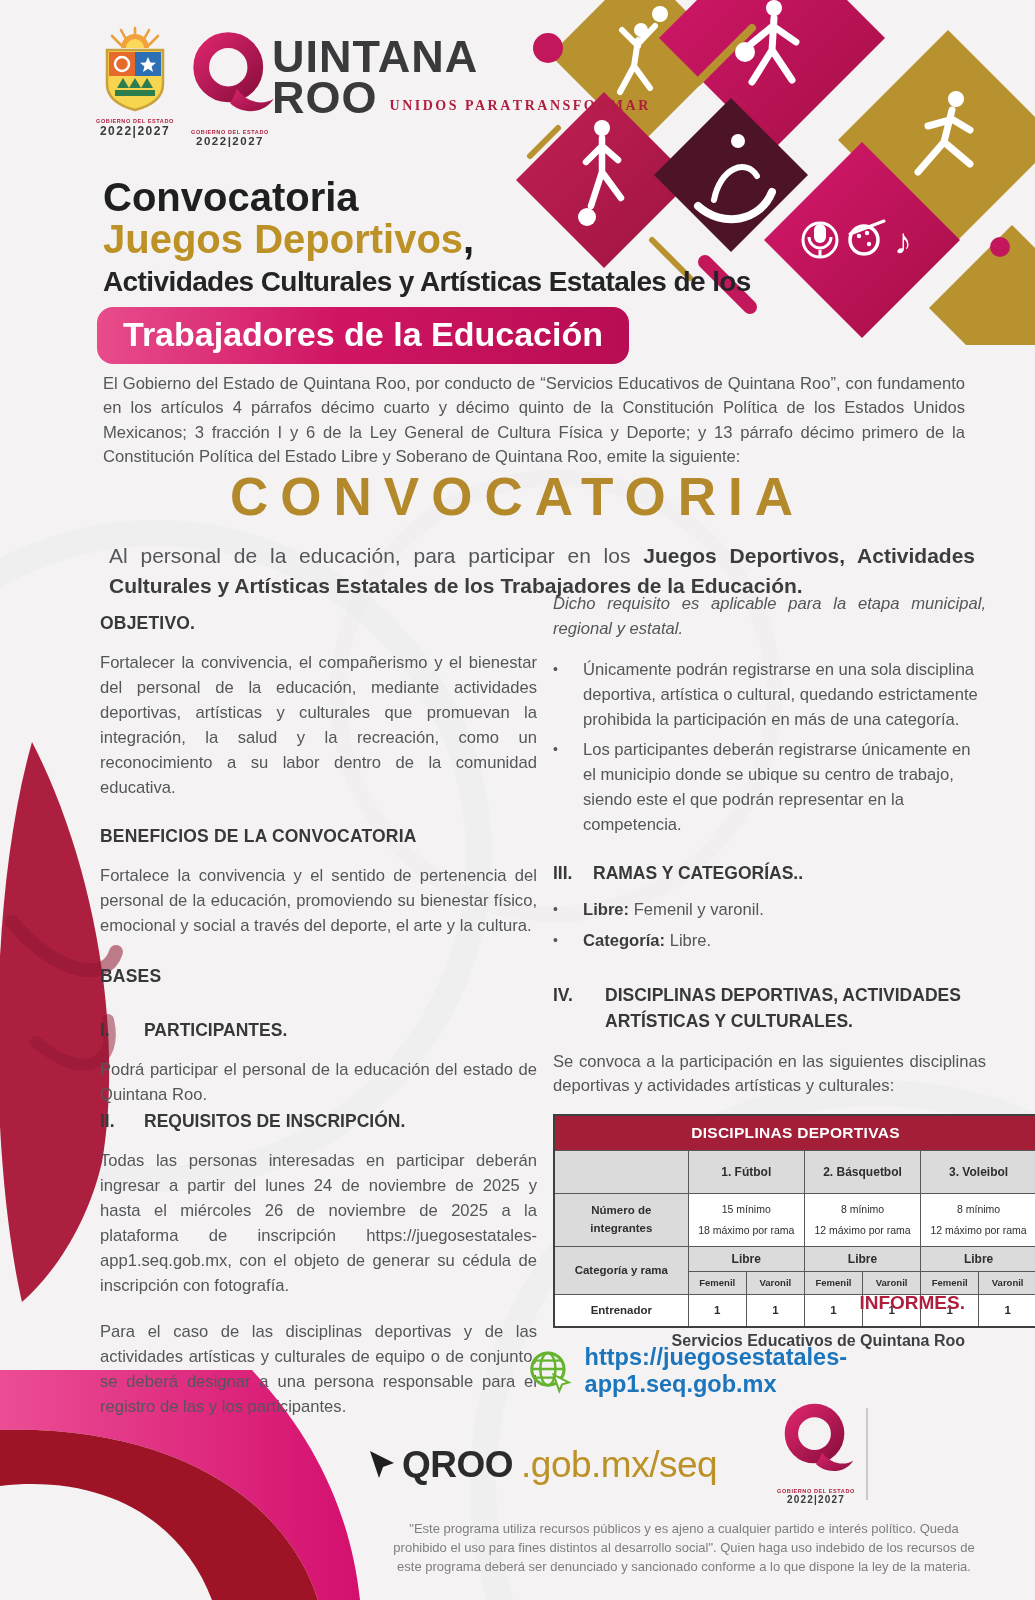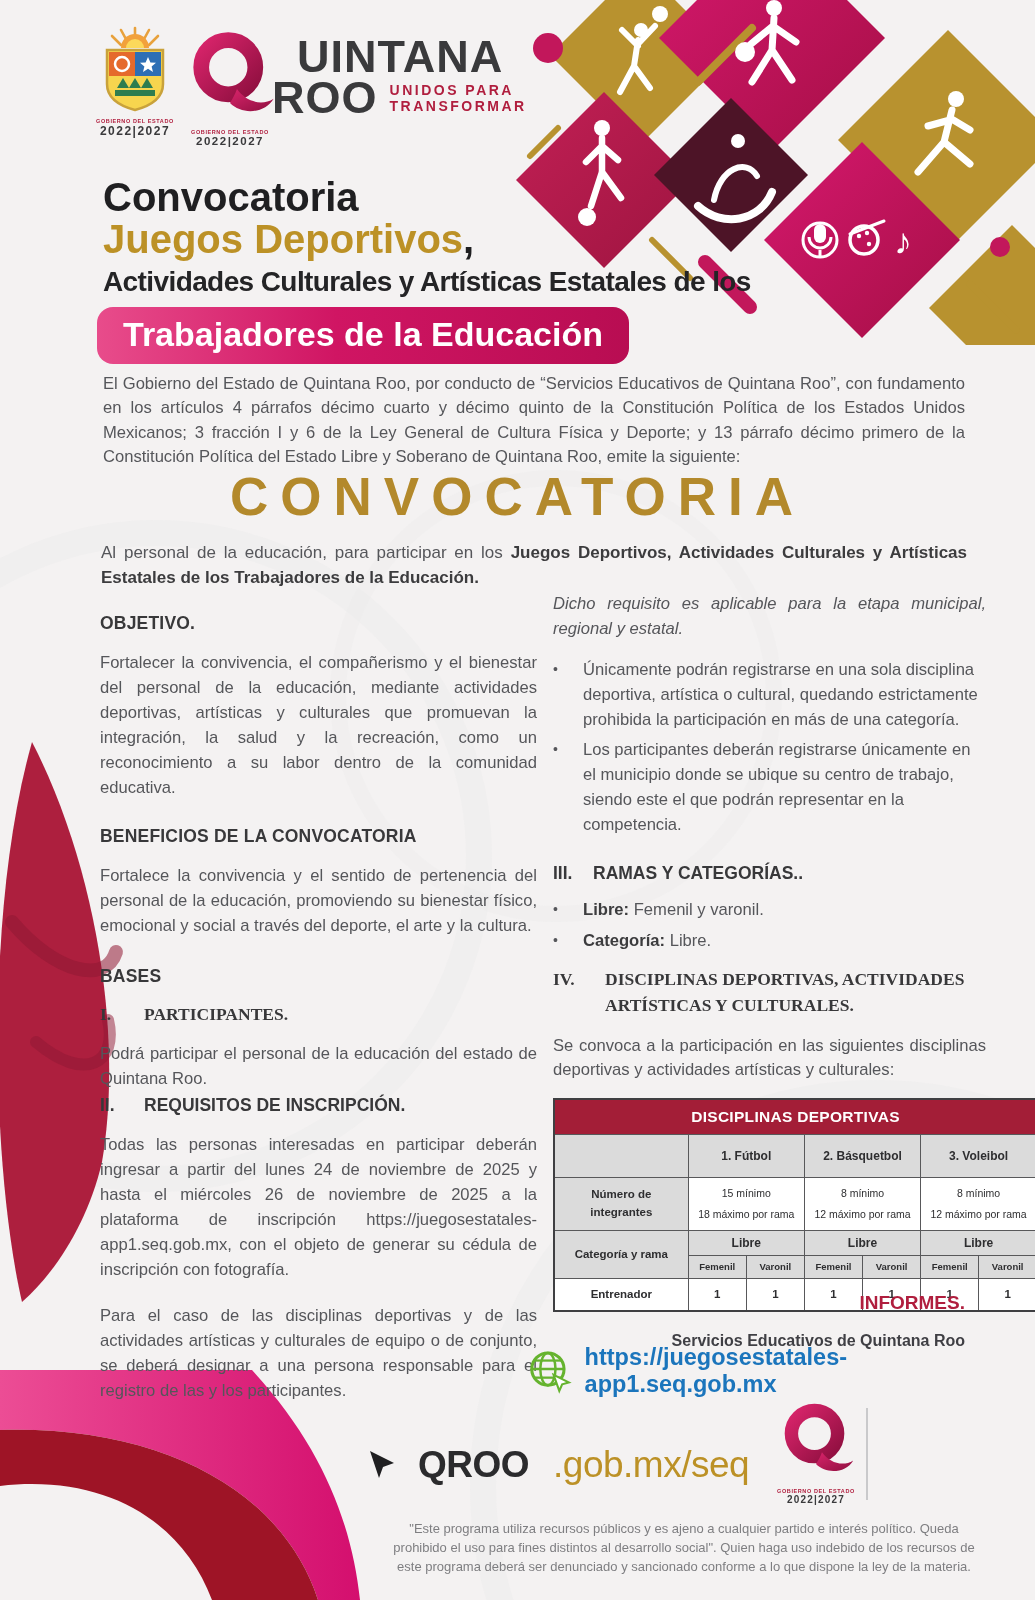--- a/index.html
+++ b/index.html
@@ -14,51 +14,51 @@
 
   
   .coat{left:96px;top:26px;width:78px;text-align:center;}
   .coat-gov{font-size:5.5px;font-weight:700;color:#B01E3E;letter-spacing:.6px;margin-top:2px;}
   .coat-years{font-size:12px;font-weight:800;color:#3A3A3C;letter-spacing:1.5px;}
   .wordmark{left:184px;top:28px;display:flex;}
   .q-block{width:92px;text-align:center;}
   .q-gov{font-size:5.5px;font-weight:700;color:#B01E3E;letter-spacing:.6px;margin-top:1px;}
   .q-years{font-size:11.5px;font-weight:800;color:#3A3A3C;letter-spacing:1.5px;}
   .wm-text{margin-left:-4px;margin-top:8px;}
-  .wm-l1{font-size:45px;font-weight:800;color:#3A3A3C;letter-spacing:1px;line-height:.92;margin-left:25px;}
+  .wm-l1{font-size:45px;font-weight:800;color:#3A3A3C;letter-spacing:1px;line-height:.92;}
   .wm-l2row{display:flex;align-items:flex-end;gap:12px;}
   .wm-roo{font-size:45px;font-weight:800;color:#3A3A3C;letter-spacing:1px;line-height:.95;}
-  .wm-tag{display:flex;flex-direction:column;color:#B01E3E;font-weight:800;font-size:14px;
-          letter-spacing:2.5px;line-height:1.2;padding-bottom:5px;}
+  .wm-tag{display:flex;flex-direction:row;color:#B01E3E;font-weight:800;font-size:14px;
+          letter-spacing:2.5px;line-height:1.2;padding-bottom:5px;font-family:Liberation Serif, serif;}
 
   
   .title-block{left:103px;top:176px;width:680px;}
   .t1{font-size:40px;font-weight:800;color:#1f1f21;line-height:1.05;}
   .t2{font-size:40px;font-weight:800;color:#BC9126;line-height:1.05;}
   .t2 .comma{color:#1f1f21;}
   .t3{font-size:28px;font-weight:700;color:#242426;letter-spacing:-.6px;line-height:1.25;margin-top:4px;}
   .pill{display:inline-block;margin-top:8px;margin-left:-6px;padding:8px 26px 10px;
         border-radius:16px;background:linear-gradient(90deg,#E84C8B,#D01563 45%,#B80D52);
         color:#fff;font-size:34px;font-weight:800;}
 
   
   .intro{left:103px;top:372px;width:862px;font-size:16.6px;line-height:1.47;text-align:justify;}
   .big-title{left:0;top:466px;width:1035px;text-align:center;color:#B3892B;
              font-size:53px;font-weight:800;letter-spacing:12px;}
-  .callout{left:101px;top:541px;width:866px;font-size:17px;line-height:1.45;text-align:justify;}
+  .callout{left:109px;top:541px;width:866px;font-size:21px;line-height:1.45;text-align:justify;}
   .callout b{color:#3c3c3e;}
 
   
   .col{font-size:16.6px;line-height:1.5;}
   .col-left{left:100px;top:610px;width:437px;}
   .col-right{left:553px;top:592px;width:433px;}
   .h1{font-size:17.5px;font-weight:800;color:#38383A;letter-spacing:.2px;}
   .num-h{display:flex;font-size:17.5px;font-weight:800;color:#38383A;}
   .num-h .rn{width:44px;flex:none;}
-  .para{text-align:justify;margin-top:15px;}.mt20{margin-top:12px;font-family:Liberation Serif, serif;}.mt22{margin-top:22px;}
+  .para{text-align:justify;margin-top:15px;}.mt20{margin-top:28px;}.mt22{margin-top:22px;}
   .mt24{margin-top:24px;}.mt26{}
   .italic-note{font-style:italic;text-align:justify;}
   ul.blt{list-style:none;margin:16px 0 0;padding:0;}
   ul.blt li{display:flex;margin-top:6px;}
   ul.blt .dot{width:30px;flex:none;font-size:14px;line-height:1.7;}
   ul.blt .bx{flex:1;}
   .lead{font-weight:800;color:#3c3c3e;}
 
   
   table.sports{border-collapse:collapse;width:485px;margin-top:15px;
@@ -72,21 +72,21 @@
   td.libre{font-weight:800;font-size:12px;padding:3px 2px;background:#DBDBDB;}
   td.rama{font-weight:800;font-size:9.5px;padding:4px 1px;background:#DBDBDB;}
   td.one{font-weight:800;font-size:11.5px;padding:7px 2px;}
 
   
   .informes{right:70px;top:1292px;text-align:right;}
   .informes .i1{color:#B01E3E;font-size:19px;font-weight:800;}
   .informes .i2{color:#3F3F44;font-size:16px;font-weight:800;margin-top:18px;}
   .urlrow{left:527px;top:1344px;display:flex;align-items:center;gap:12px;}
   .portal{color:#1B75BC;font-size:23.5px;font-weight:800;text-decoration:none;}
-  .qroo-row{left:368px;top:1444px;display:flex;align-items:center;gap:24px;}
+  .qroo-row{left:368px;top:1444px;display:flex;align-items:center;gap:8px;}
   .qroo-b{font-size:37px;font-weight:900;color:#2B2B2D;letter-spacing:-.5px;}
   .qroo-r{font-size:37px;font-weight:500;color:#BC9126;letter-spacing:-.5px;text-decoration:none;}
   .qfoot{left:768px;top:1400px;width:96px;text-align:center;}
   .qfoot .g1{font-size:5.5px;font-weight:700;color:#B01E3E;letter-spacing:.6px;margin-top:2px;}
   .qfoot .g2{font-size:10px;font-weight:800;color:#3A3A3C;letter-spacing:1.2px;}
   .vdiv{left:866px;top:1408px;width:2px;height:92px;background:#CICICB;background:#c9c9cb;}
   .seqblock{left:880px;top:1414px;}
   .seq-t{font-size:36px;font-weight:900;color:#A8174C;line-height:1;}
   .seq-s{font-size:11.5px;font-weight:800;color:#3F3F46;line-height:1.3;margin-top:4px;}
   .disclaimer{left:393px;top:1520px;width:582px;text-align:center;

